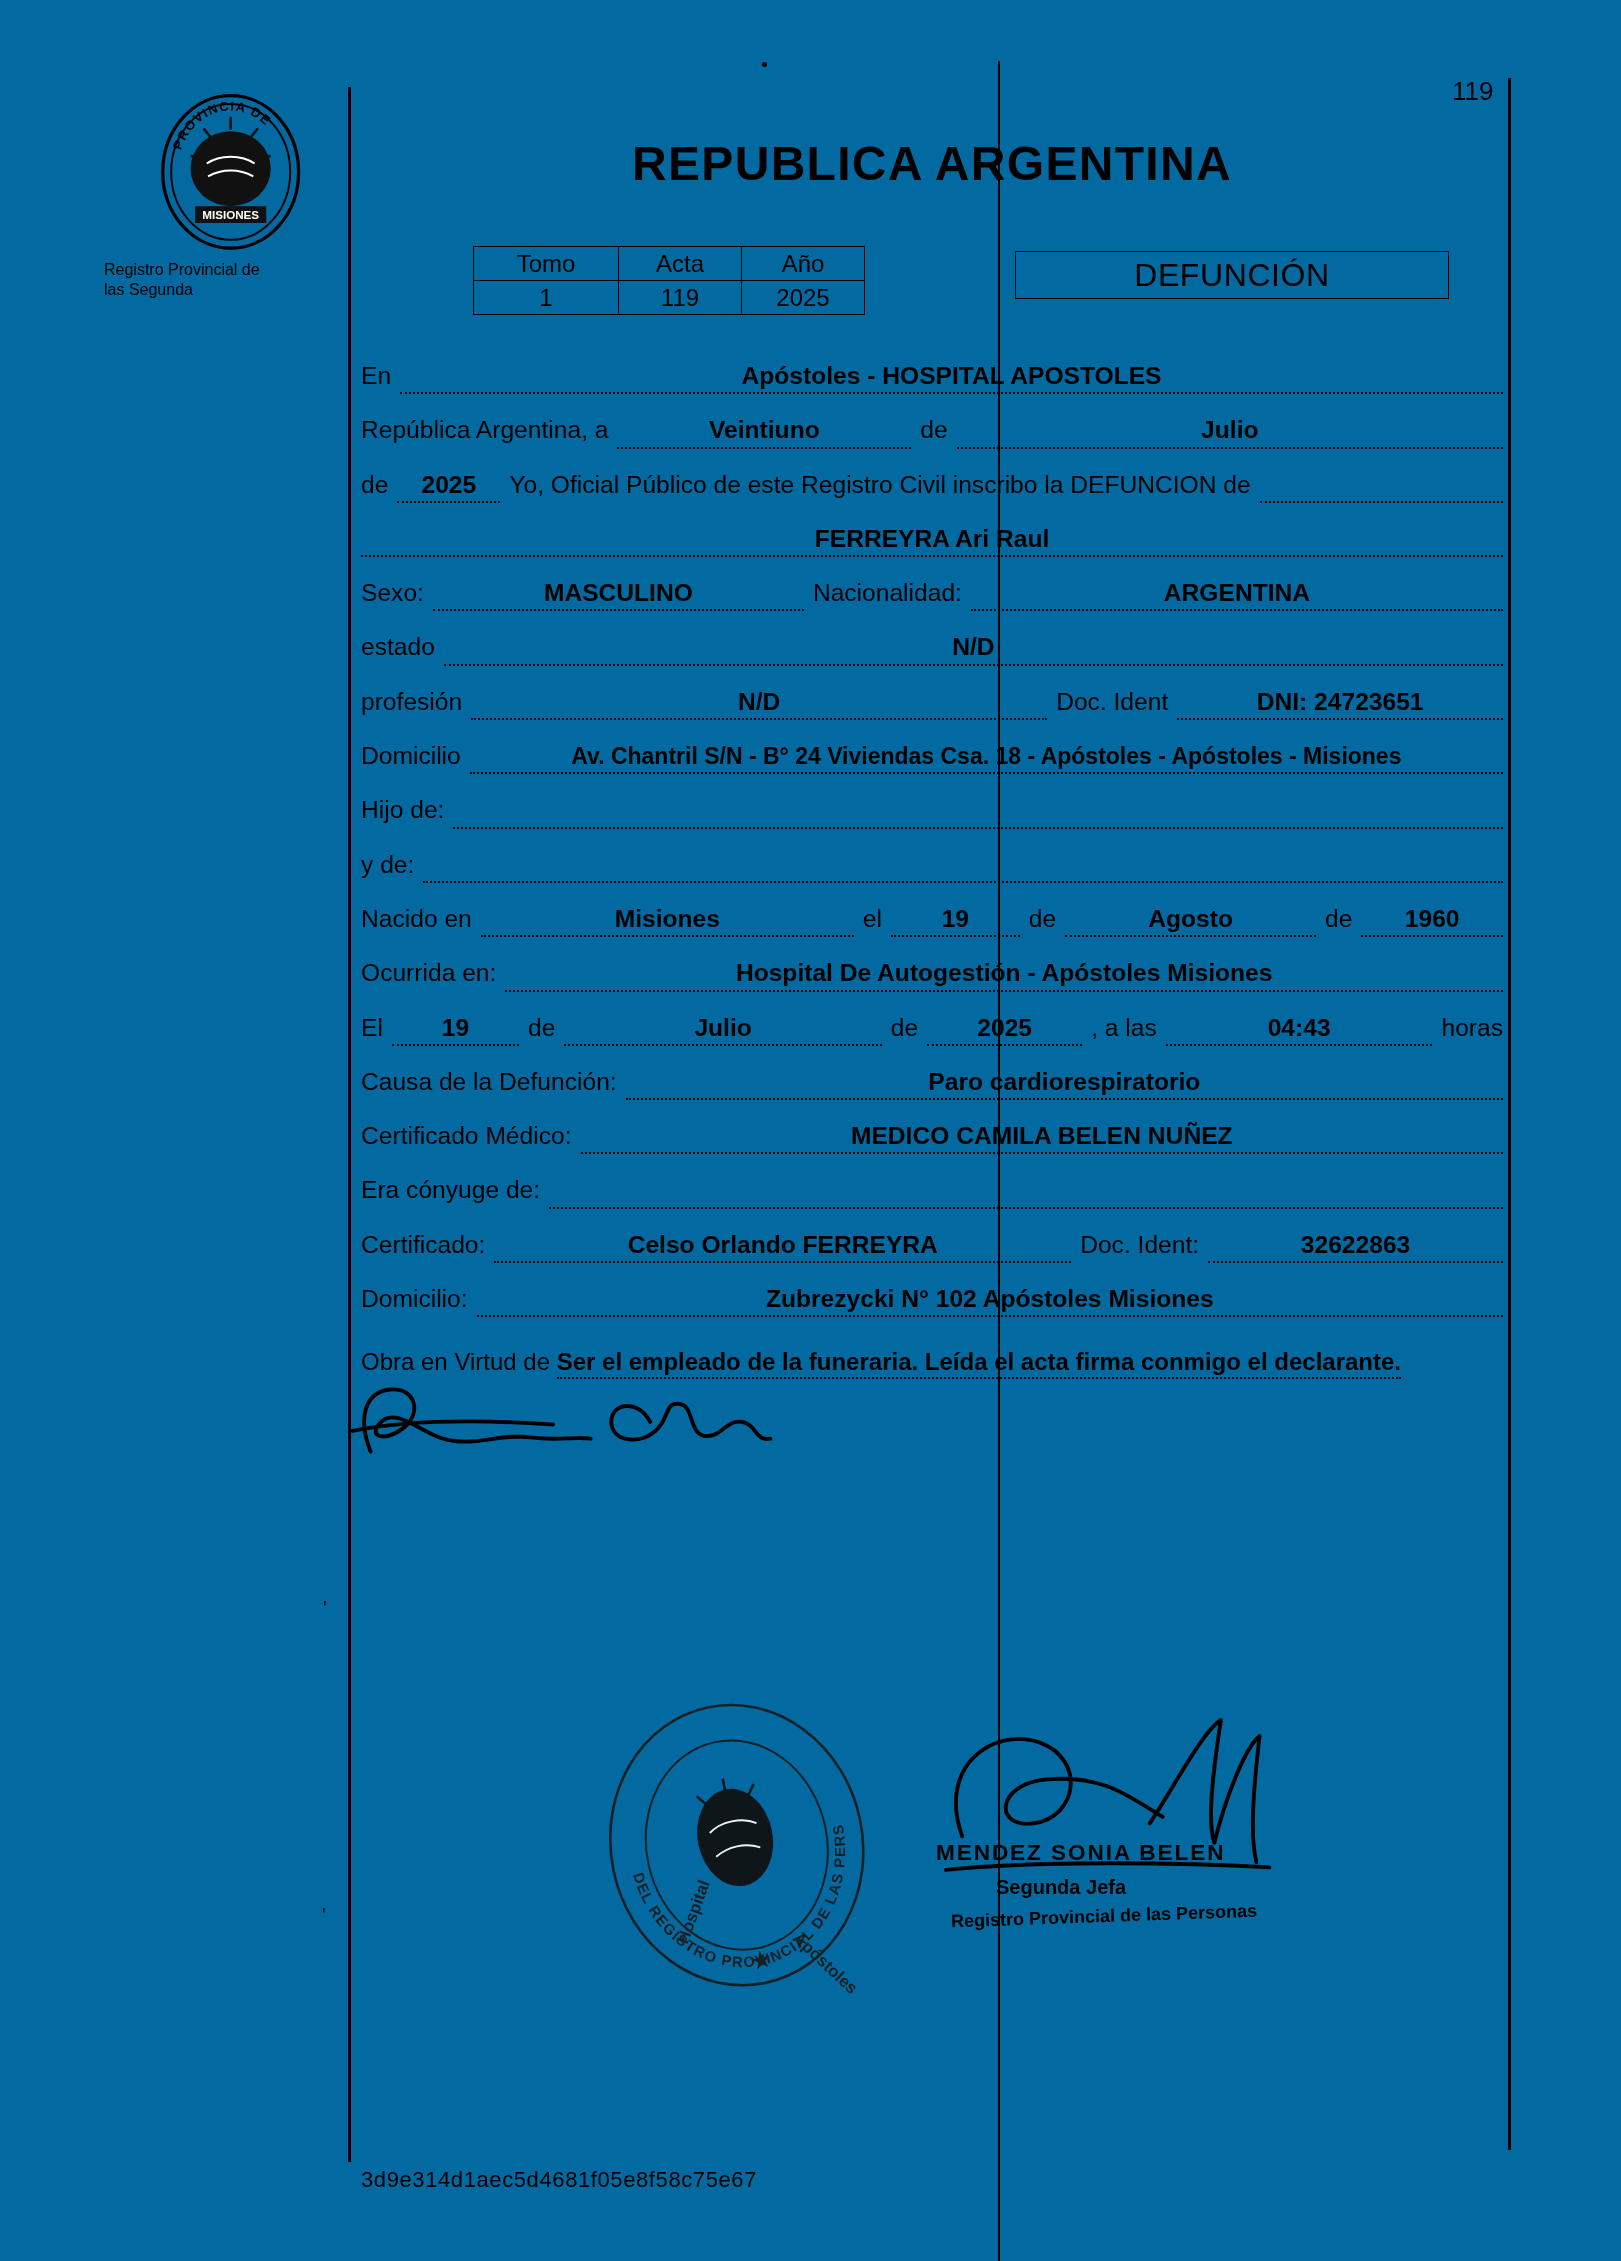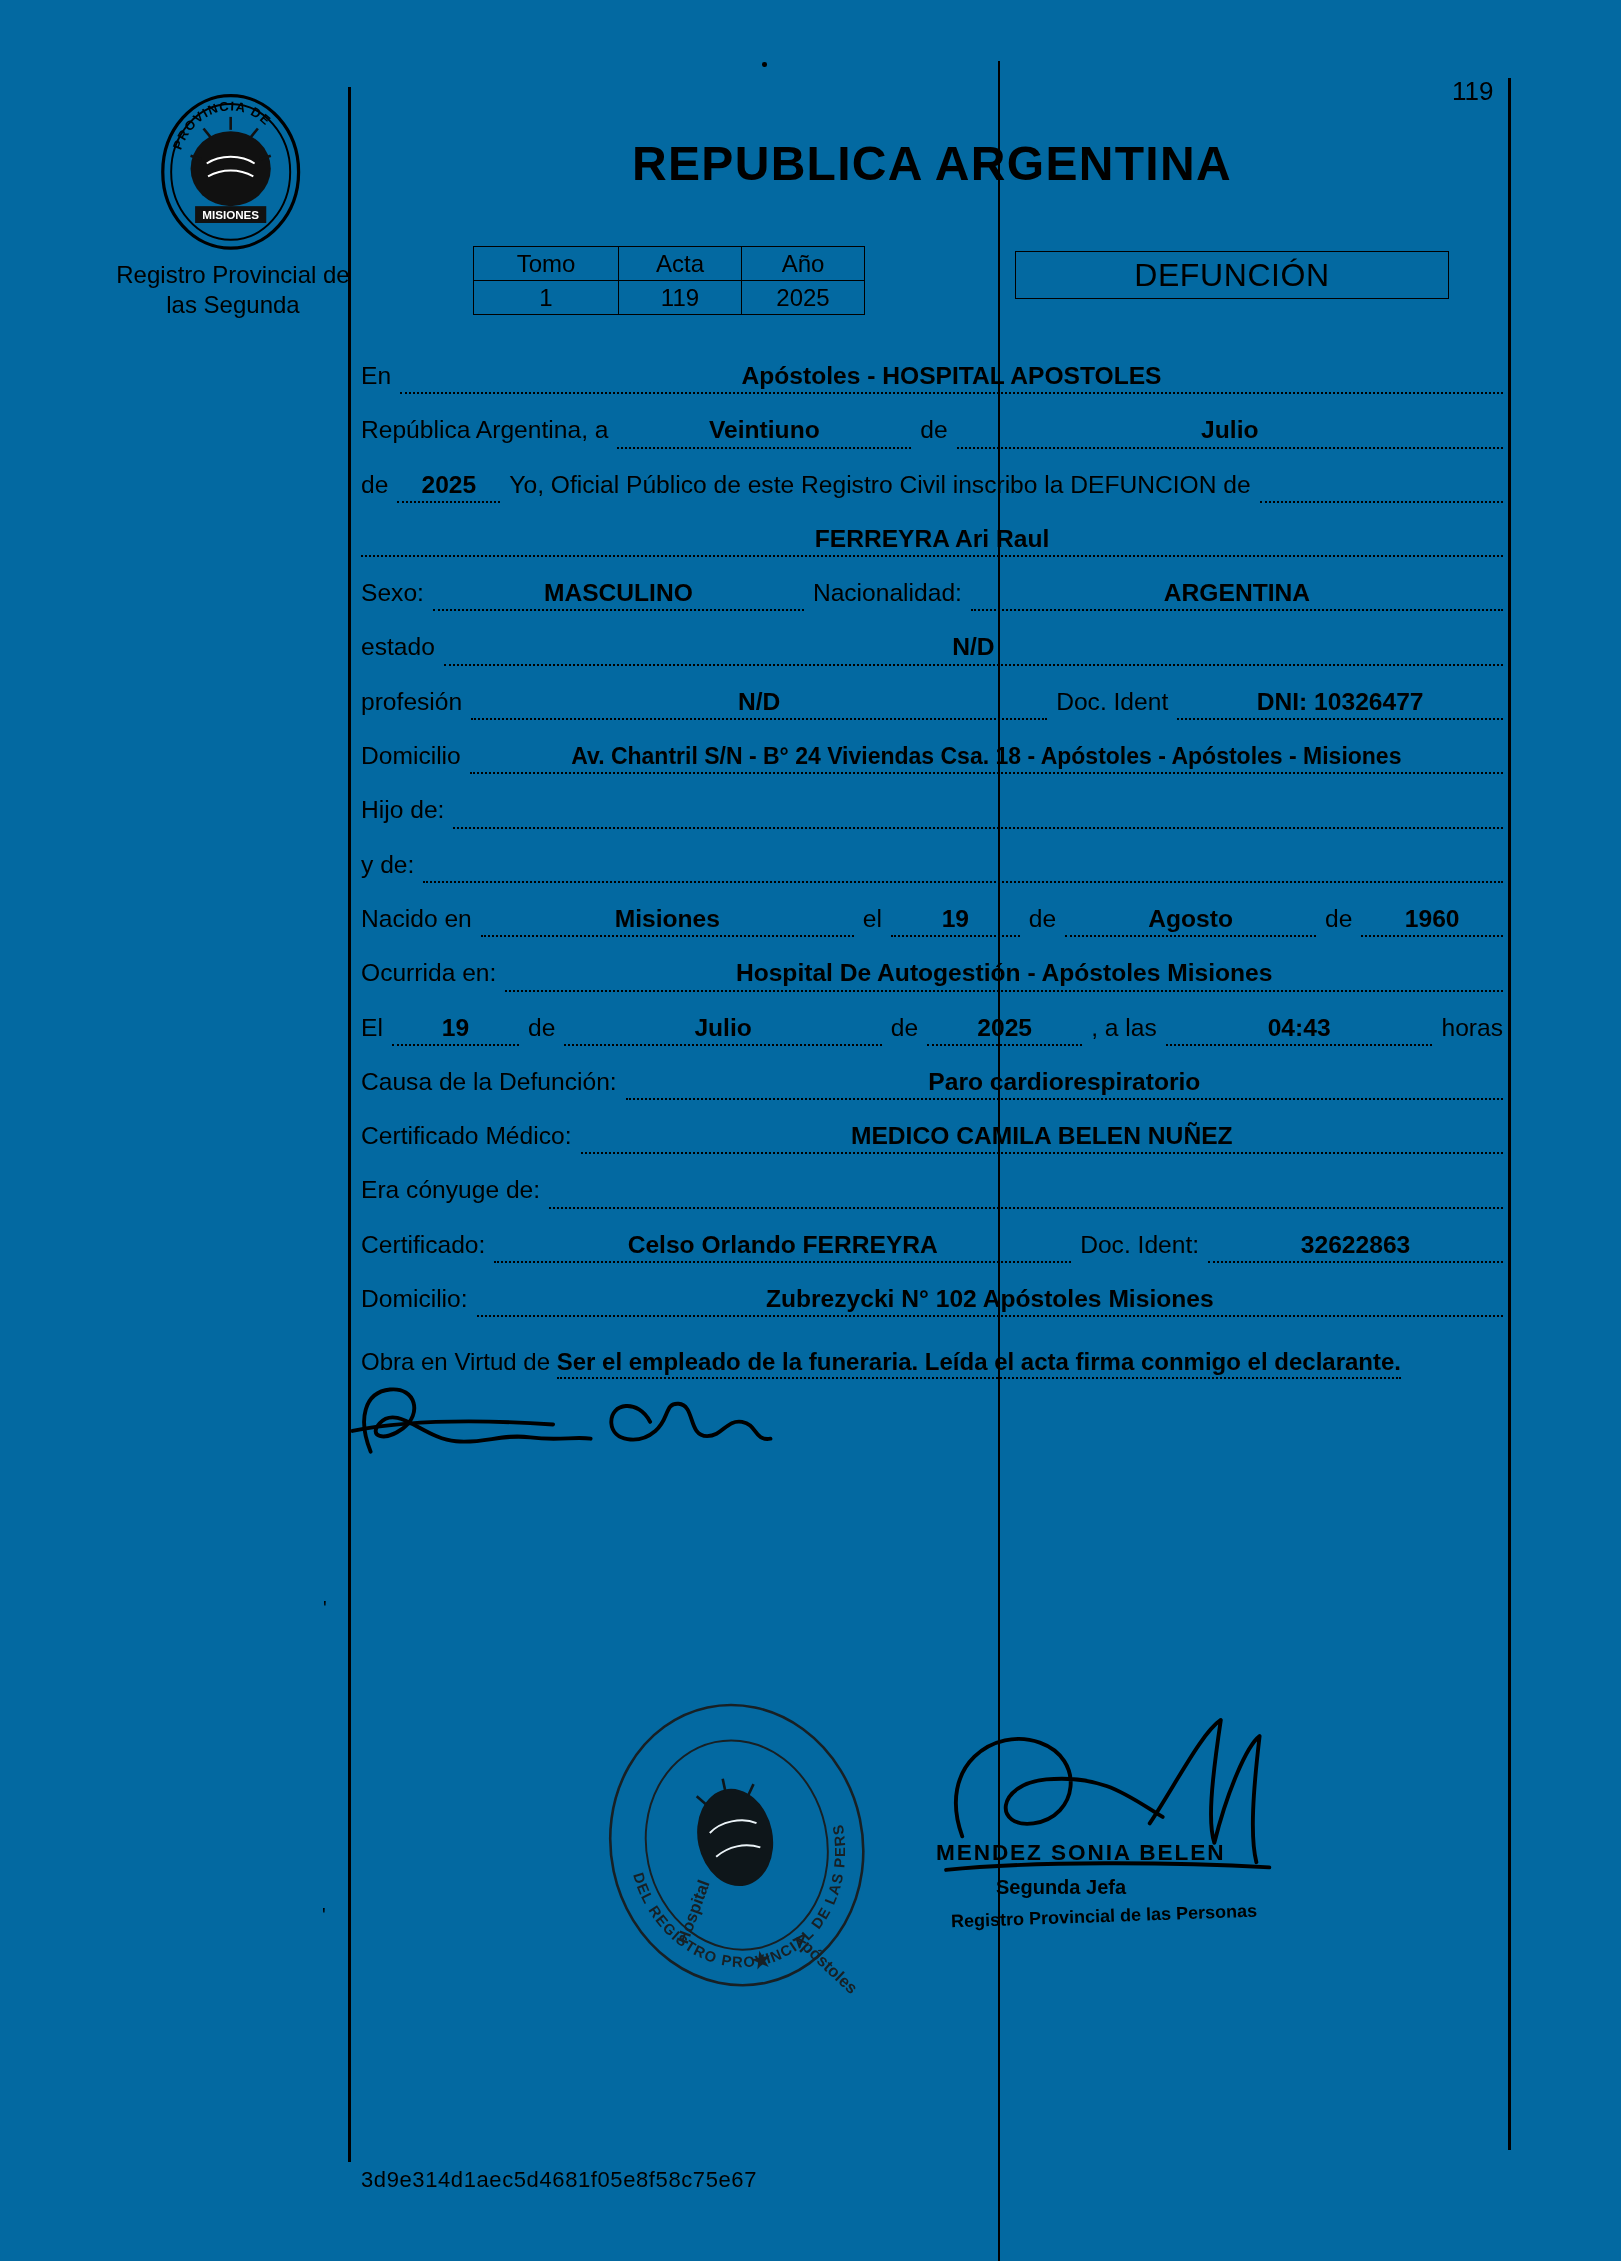--- a/index.html
+++ b/index.html
@@ -4,22 +4,22 @@
 <style>
   * { margin:0; padding:0; box-sizing:border-box; }
   html, body { background:#ffffff; }
   .page {
     position:relative; width:1622px; height:2261px; background:#0369a1;
     font-family:"Liberation Sans", sans-serif; color:#000; overflow:hidden;
   }
   .vline { position:absolute; background:#000; }
   .page-number { position:absolute; left:1452px; top:76px; font-size:26px; }
   .seal-wrap { position:absolute; left:155px; top:91px; width:155px; }
-  .seal-caption { position:absolute; left:91px; top:260px; width:284px; text-align:center;
-    font-size:24px; line-height:1.25; }
+  .seal-caption { position:absolute; left:104px; top:260px; width:284px; text-align:left;
+    font-size:16px; line-height:1.25; }
   .doc-title { position:absolute; left:361px; top:136px; width:1142px; text-align:center;
     font-size:48px; font-weight:bold; letter-spacing:1.3px; }
   .record-table { position:absolute; left:473px; top:246px; border-collapse:collapse; }
   .record-table td { border:1.9px solid #000; font-size:24px; text-align:center;
     height:34px; padding:0 3.9px; }
   .record-table .c1 { width:145px; } .record-table .c2 { width:123px; } .record-table .c3 { width:123px; }
   .doc-type-box { position:absolute; left:1015px; top:251px; width:434px; height:48px;
     border:1.9px solid #000; display:flex; align-items:center; justify-content:center;
     font-size:32px; letter-spacing:0.6px; }
   .form { position:absolute; left:361px; top:362px; width:1142px; }
@@ -139,21 +139,21 @@
 
     <div class="row">
       <span class="l">estado</span>
       <span class="v" style="flex:1">N/D</span>
     </div>
 
     <div class="row">
       <span class="l">profesión</span>
       <span class="v" style="flex:1.8">N/D</span>
       <span class="l">Doc. Ident</span>
-      <span class="v" style="flex:1">DNI: 10326477</span>
+      <span class="v" style="flex:1">DNI: 24723651</span>
     </div>
 
     <div class="row">
       <span class="l">Domicilio</span>
       <span class="v long" style="flex:1">Av. Chantril S/N - B° 24 Viviendas Csa. 18 - Apóstoles - Apóstoles - Misiones</span>
     </div>
 
     <div class="row">
       <span class="l">Hijo de:</span>
       <span class="v blank" style="flex:1"></span>

